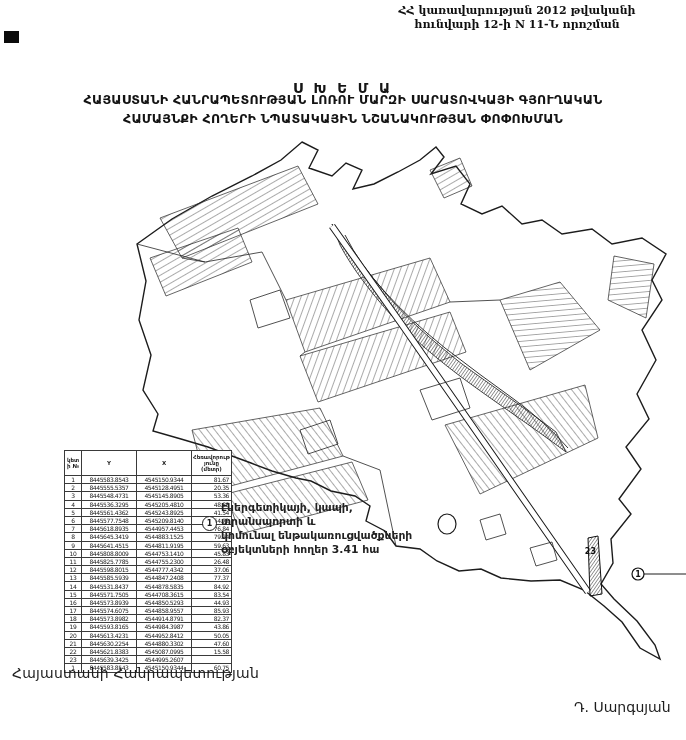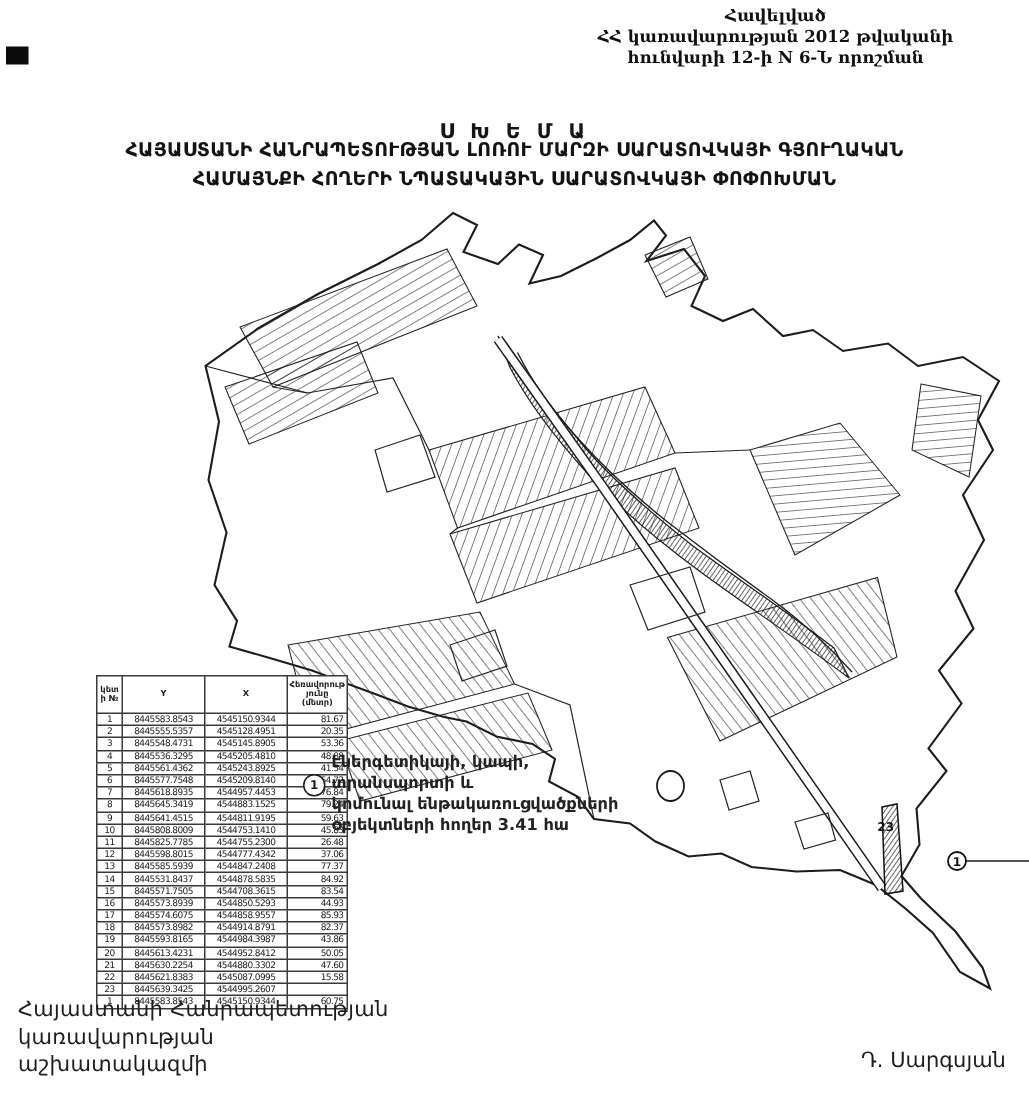--- a/index.html
+++ b/index.html
@@ -66,30 +66,29 @@
   .sign-right{
     top:699px;left:550px;width:130px;font-size:14px;color:#1d1d1d;margin-left:24px;
   }
 </style>
 </head>
 <body>
 
 <div class="abs artifact"></div>
 
 <div class="abs appendix">
-  <div>Հավելված</div>
   <div>ՀՀ կառավարության 2012 թվականի</div>
-  <div>հունվարի 12-ի N 6-Ն որոշման</div>
+  <div>հունվարի 12-ի N 11-Ն որոշման</div>
 </div>
 
 <div class="abs schema-title">Ս Խ Ե Մ Ա</div>
 
 <div class="abs main-heading">
   <div>ՀԱՅԱՍՏԱՆԻ ՀԱՆՐԱՊԵՏՈՒԹՅԱՆ ԼՈՌՈՒ ՄԱՐԶԻ ՍԱՐԱՏՈՎԿԱՅԻ ԳՅՈՒՂԱԿԱՆ</div>
-  <div>ՀԱՄԱՅՆՔԻ ՀՈՂԵՐԻ ՆՊԱՏԱԿԱՅԻՆ ՍԱՐԱՏՈՎԿԱՅԻ ՓՈՓՈԽՄԱՆ</div>
+  <div>ՀԱՄԱՅՆՔԻ ՀՈՂԵՐԻ ՆՊԱՏԱԿԱՅԻՆ ՆՇԱՆԱԿՈՒԹՅԱՆ ՓՈՓՈԽՄԱՆ</div>
 </div>
 
 <svg class="abs map-svg" width="686" height="740" viewBox="0 0 686 740">
   <defs>
     <pattern id="h1" width="6" height="6" patternUnits="userSpaceOnUse" patternTransform="rotate(60)">
       <path d="M0,0 V6" stroke="#2a2a2a" stroke-width="0.8"></path>
     </pattern>
     <pattern id="h2" width="6" height="6" patternUnits="userSpaceOnUse" patternTransform="rotate(-38)">
       <path d="M0,0 V6" stroke="#2a2a2a" stroke-width="0.8"></path>
     </pattern>
@@ -330,15 +329,14 @@
   <div>էներգետիկայի, կապի, տրանսպորտի և</div>
   <div>կոմունալ ենթակառուցվածքների</div>
   <div>
     <span>օբյեկտների հողեր</span>
     <span>3.41 հա</span>
   </div>
 </div>
 
 <div class="abs sign-left">
   <div>Հայաստանի Հանրապետության</div>
-  <div>կառավարության աշխատակազմի</div>
 </div>
 <div class="abs sign-right">Դ. Սարգսյան</div>
 
 </body></html>

